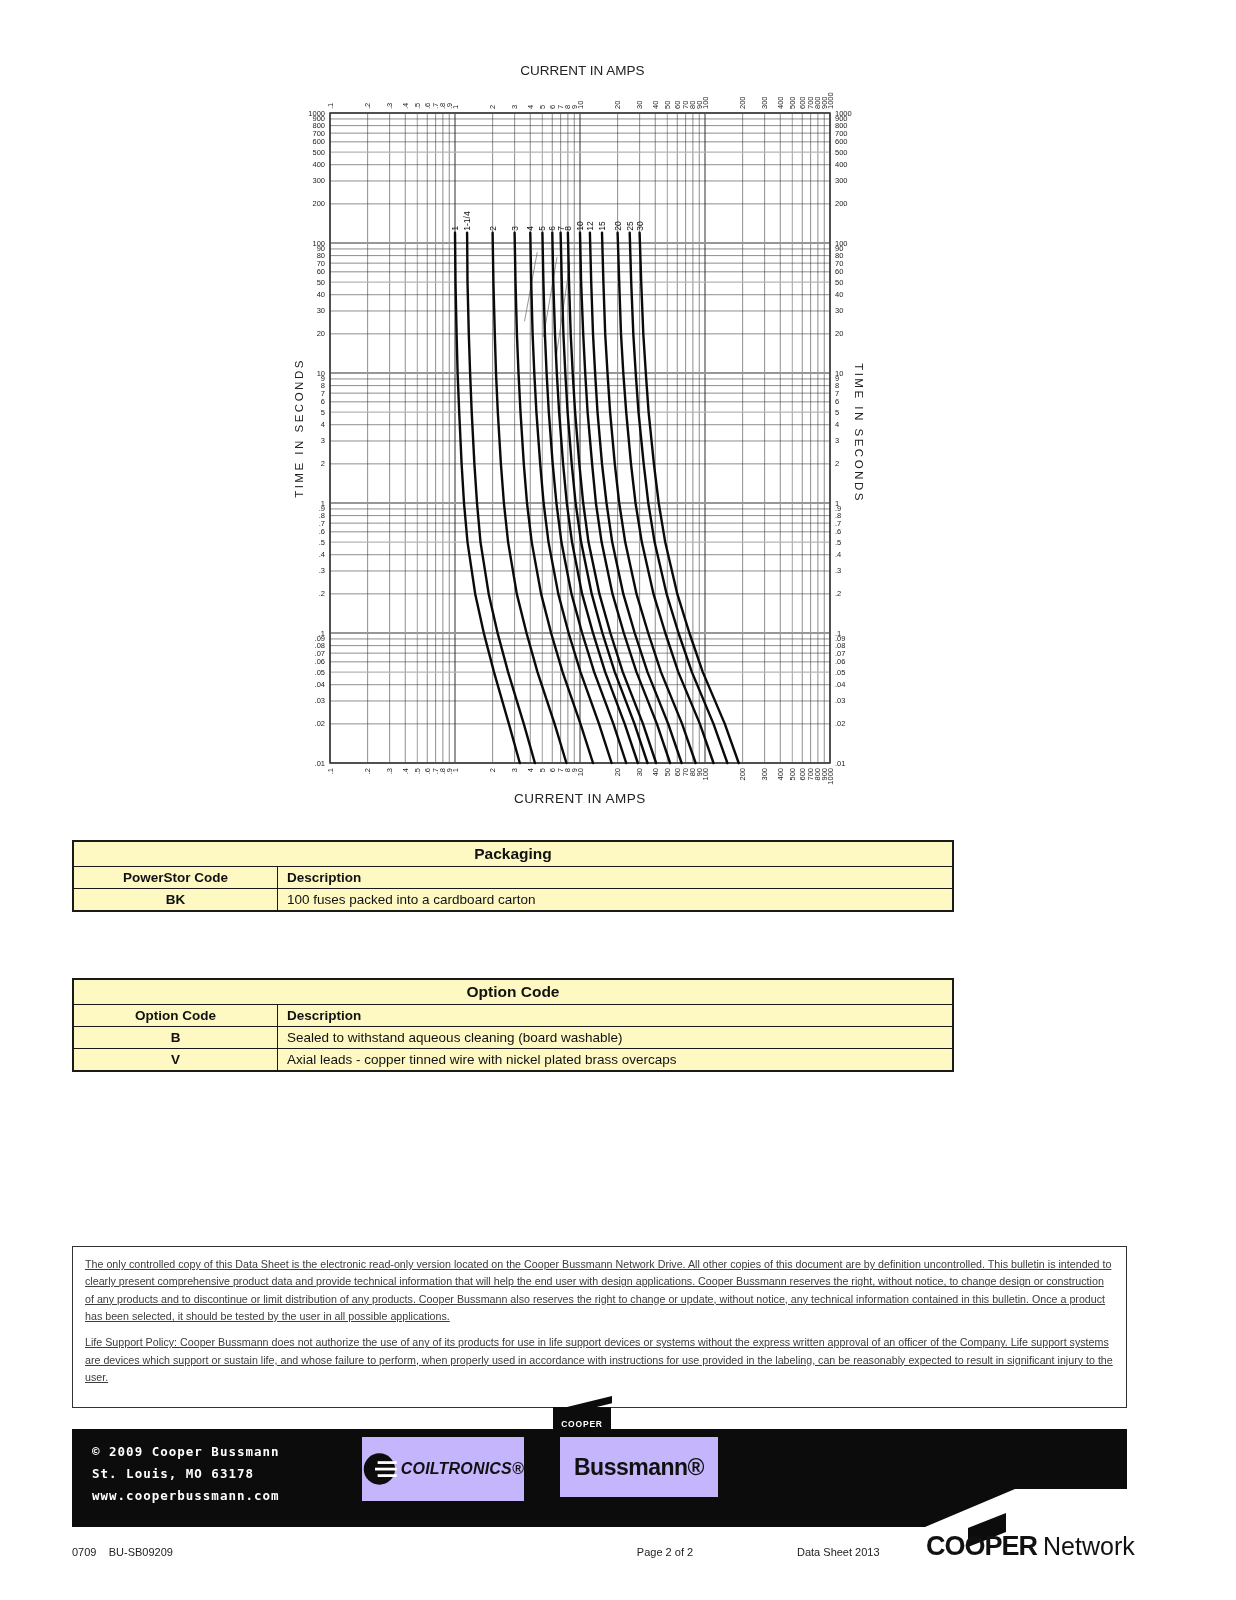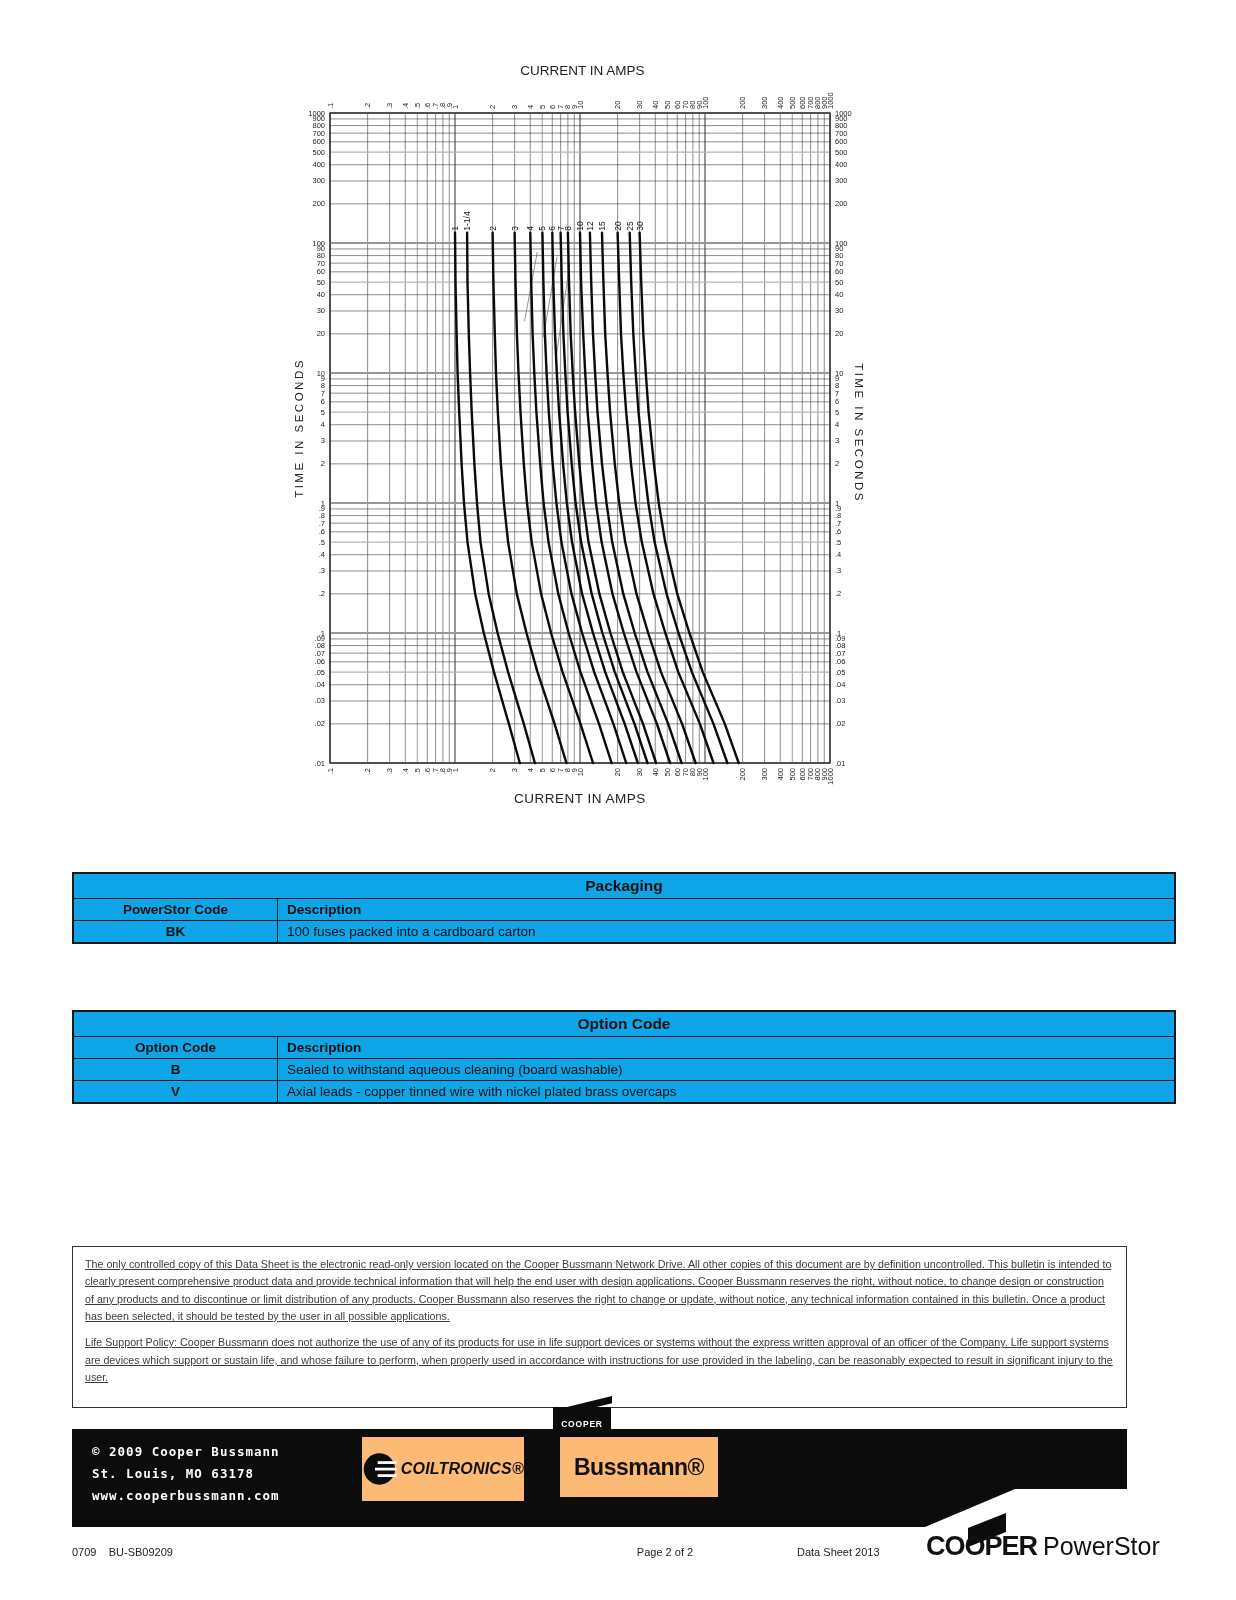--- a/index.html
+++ b/index.html
@@ -19,40 +19,40 @@
   .gmaj{stroke:#979797;stroke-width:2;}
   .frame{fill:none;stroke:#3a3a3a;stroke-width:1.5;}
   .tick{font-size:7.5px;fill:#222;font-family:"Liberation Sans",sans-serif;}
   .clabel{font-size:8.5px;fill:#111;font-family:"Liberation Sans",sans-serif;}
   .curve{fill:none;stroke:#0a0a0a;stroke-width:2.4;stroke-linejoin:round;stroke-linecap:round;}
   .leader{stroke:#666;stroke-width:.7;}
   .axis-title{font-size:11.5px;letter-spacing:2.5px;fill:#222;font-family:"Liberation Sans",sans-serif;}
   .axis-title-b{font-size:13.5px;letter-spacing:.5px;fill:#222;font-family:"Liberation Sans",sans-serif;}
 
   
-  .dtable{border-collapse:collapse;position:absolute;left:72px;width:1104px;background:#0ea5e9;
-          border:2px solid #1a1a1a;margin-top:32px;}
+  .dtable{border-collapse:collapse;position:absolute;left:72px;width:882px;background:#fef9c3;
+          border:2px solid #1a1a1a;}
   .dtable th,.dtable td{border:1px solid #1a1a1a;font-size:13.5px;padding:0 9px;height:21px;
           vertical-align:middle;text-align:left;}
   .dtable tr.title th{font-size:15.5px;font-weight:bold;text-align:center;height:24px;}
   .dtable td.code{width:185px;text-align:center;font-weight:bold;}
   .dtable th.codehead{width:185px;text-align:center;}
 
   
   .legal{position:absolute;left:72px;top:1246px;width:1029px;height:142px;
          border:1.5px solid #333;padding:9px 12px;font-size:10.7px;line-height:1.62;
          color:#3d3d3d;}
   .legal p{margin:0 0 9px 0;text-decoration:underline;}
 
   
   .bar-svg{position:absolute;left:72px;top:1428px;}
   .copyright{position:absolute;left:92px;top:1441px;color:#fff;
              font-family:"DejaVu Sans Mono",monospace;font-size:12.5px;font-weight:600;
              line-height:22px;letter-spacing:1px;}
-  .logobox{position:absolute;background:#fdba74;display:flex;align-items:center;justify-content:center;}
+  .logobox{position:absolute;background:#c4b5fd;display:flex;align-items:center;justify-content:center;}
   .coil-text{font-style:italic;font-weight:900;font-size:16px;letter-spacing:.2px;margin-left:4px;}
   .buss-text{font-weight:800;font-size:23px;letter-spacing:-.5px;}
   .power-text{font-style:italic;font-weight:800;font-size:21px;letter-spacing:-.5px;}
   .cooper-tab{position:absolute;left:553px;top:1407px;width:58px;height:24px;background:#0c0c0c;
               color:#fff;font-size:8.5px;font-weight:bold;letter-spacing:.8px;
               display:flex;align-items:flex-end;justify-content:center;padding-bottom:2px;box-sizing:border-box;}
   .cooper-tab-flag{position:absolute;left:566px;top:1396px;width:46px;height:16px;background:#0c0c0c;
                    clip-path:polygon(0% 70%,100% 0%,100% 45%,0% 115%);}
   .cooper-flag{position:absolute;left:968px;top:1513px;width:38px;height:34px;background:#0c0c0c;
                clip-path:polygon(0% 44%,100% 0%,100% 56%,0% 100%);}
@@ -428,21 +428,21 @@
 
   <div class="cooper-tab-flag"></div>
   <div class="cooper-tab">COOPER</div>
   <div class="logobox" style="left:560px;top:1437px;width:158px;height:60px;">
     <span class="buss-text">Bussmann®</span>
   </div>
 
 
   <div class="cooper-flag"></div>
   <div class="cooper-logo-text">
-    <span class="b1">COOPER</span><span class="b2">PowerStor</span>
+    <span class="b1">COOPER</span><span class="b2">Network</span>
   </div>
 
   <div class="bottomline" style="left:72px;">
     <span>0709</span>&nbsp;&nbsp;&nbsp;
     <span>BU-SB09209</span>
   </div>
   <div class="bottomline" style="left:600px;width:130px;text-align:center;">Page 2 of 2</div>
   <div class="bottomline" style="left:797px;">Data Sheet 2013</div>
 
 </div>

